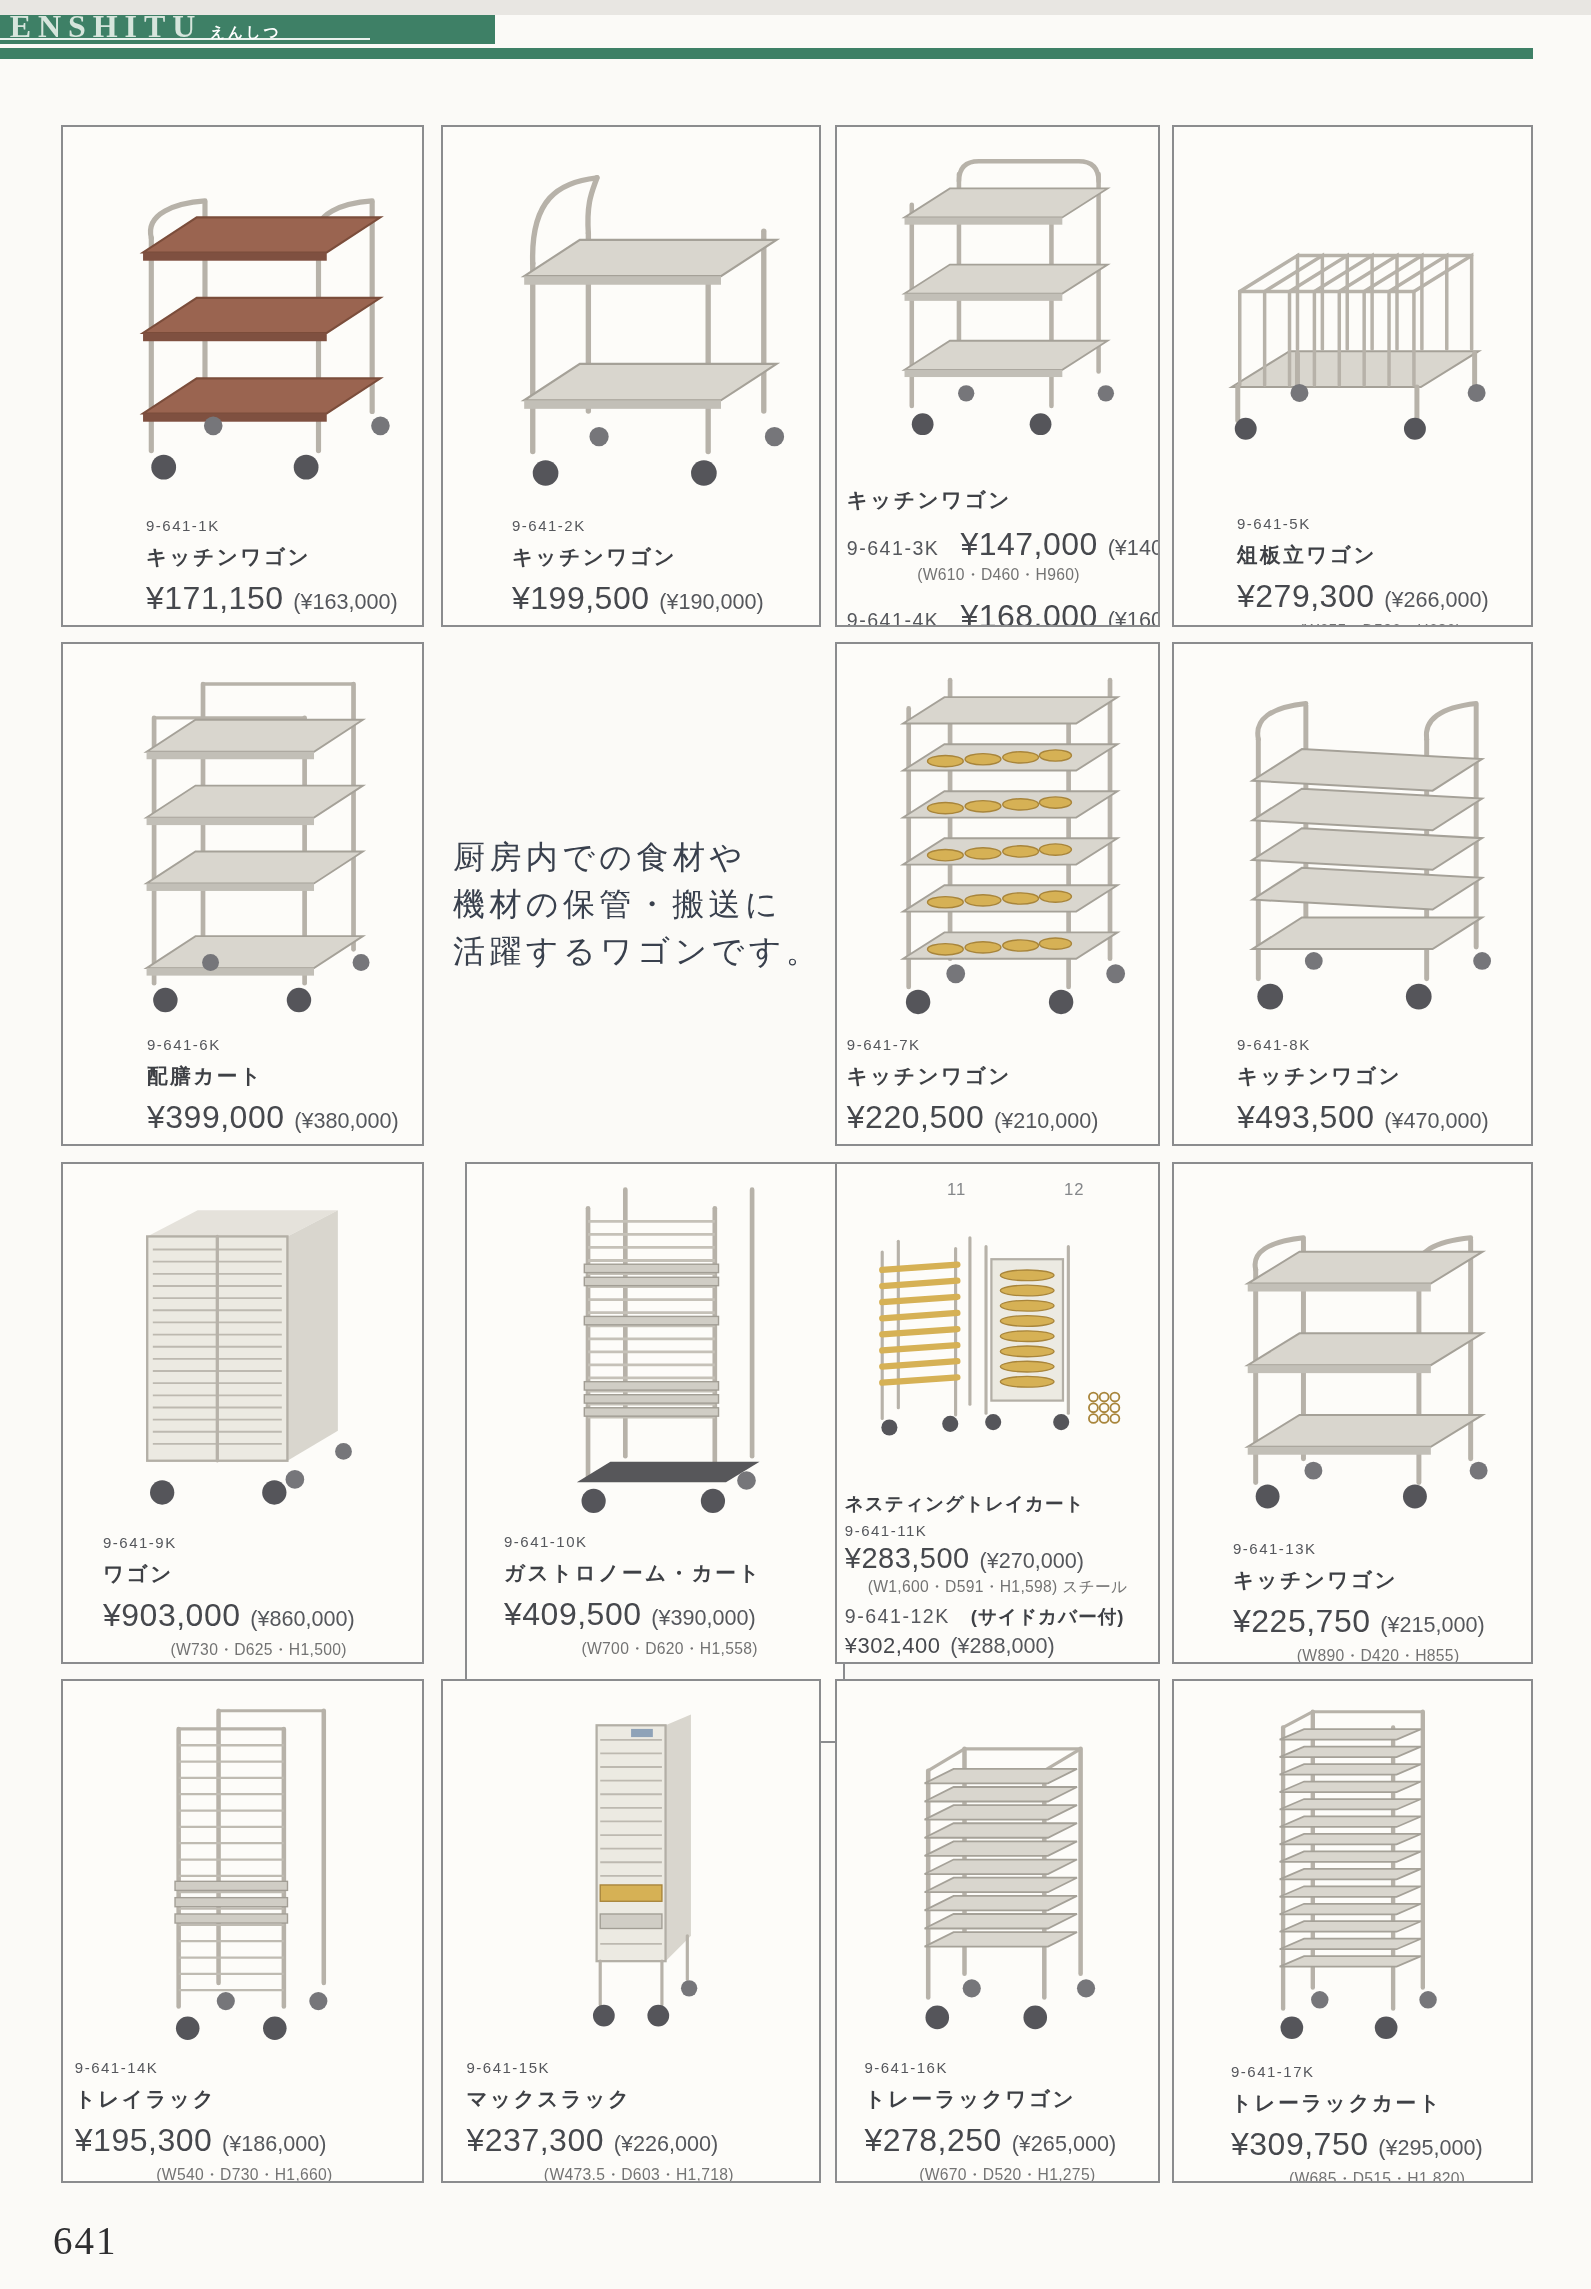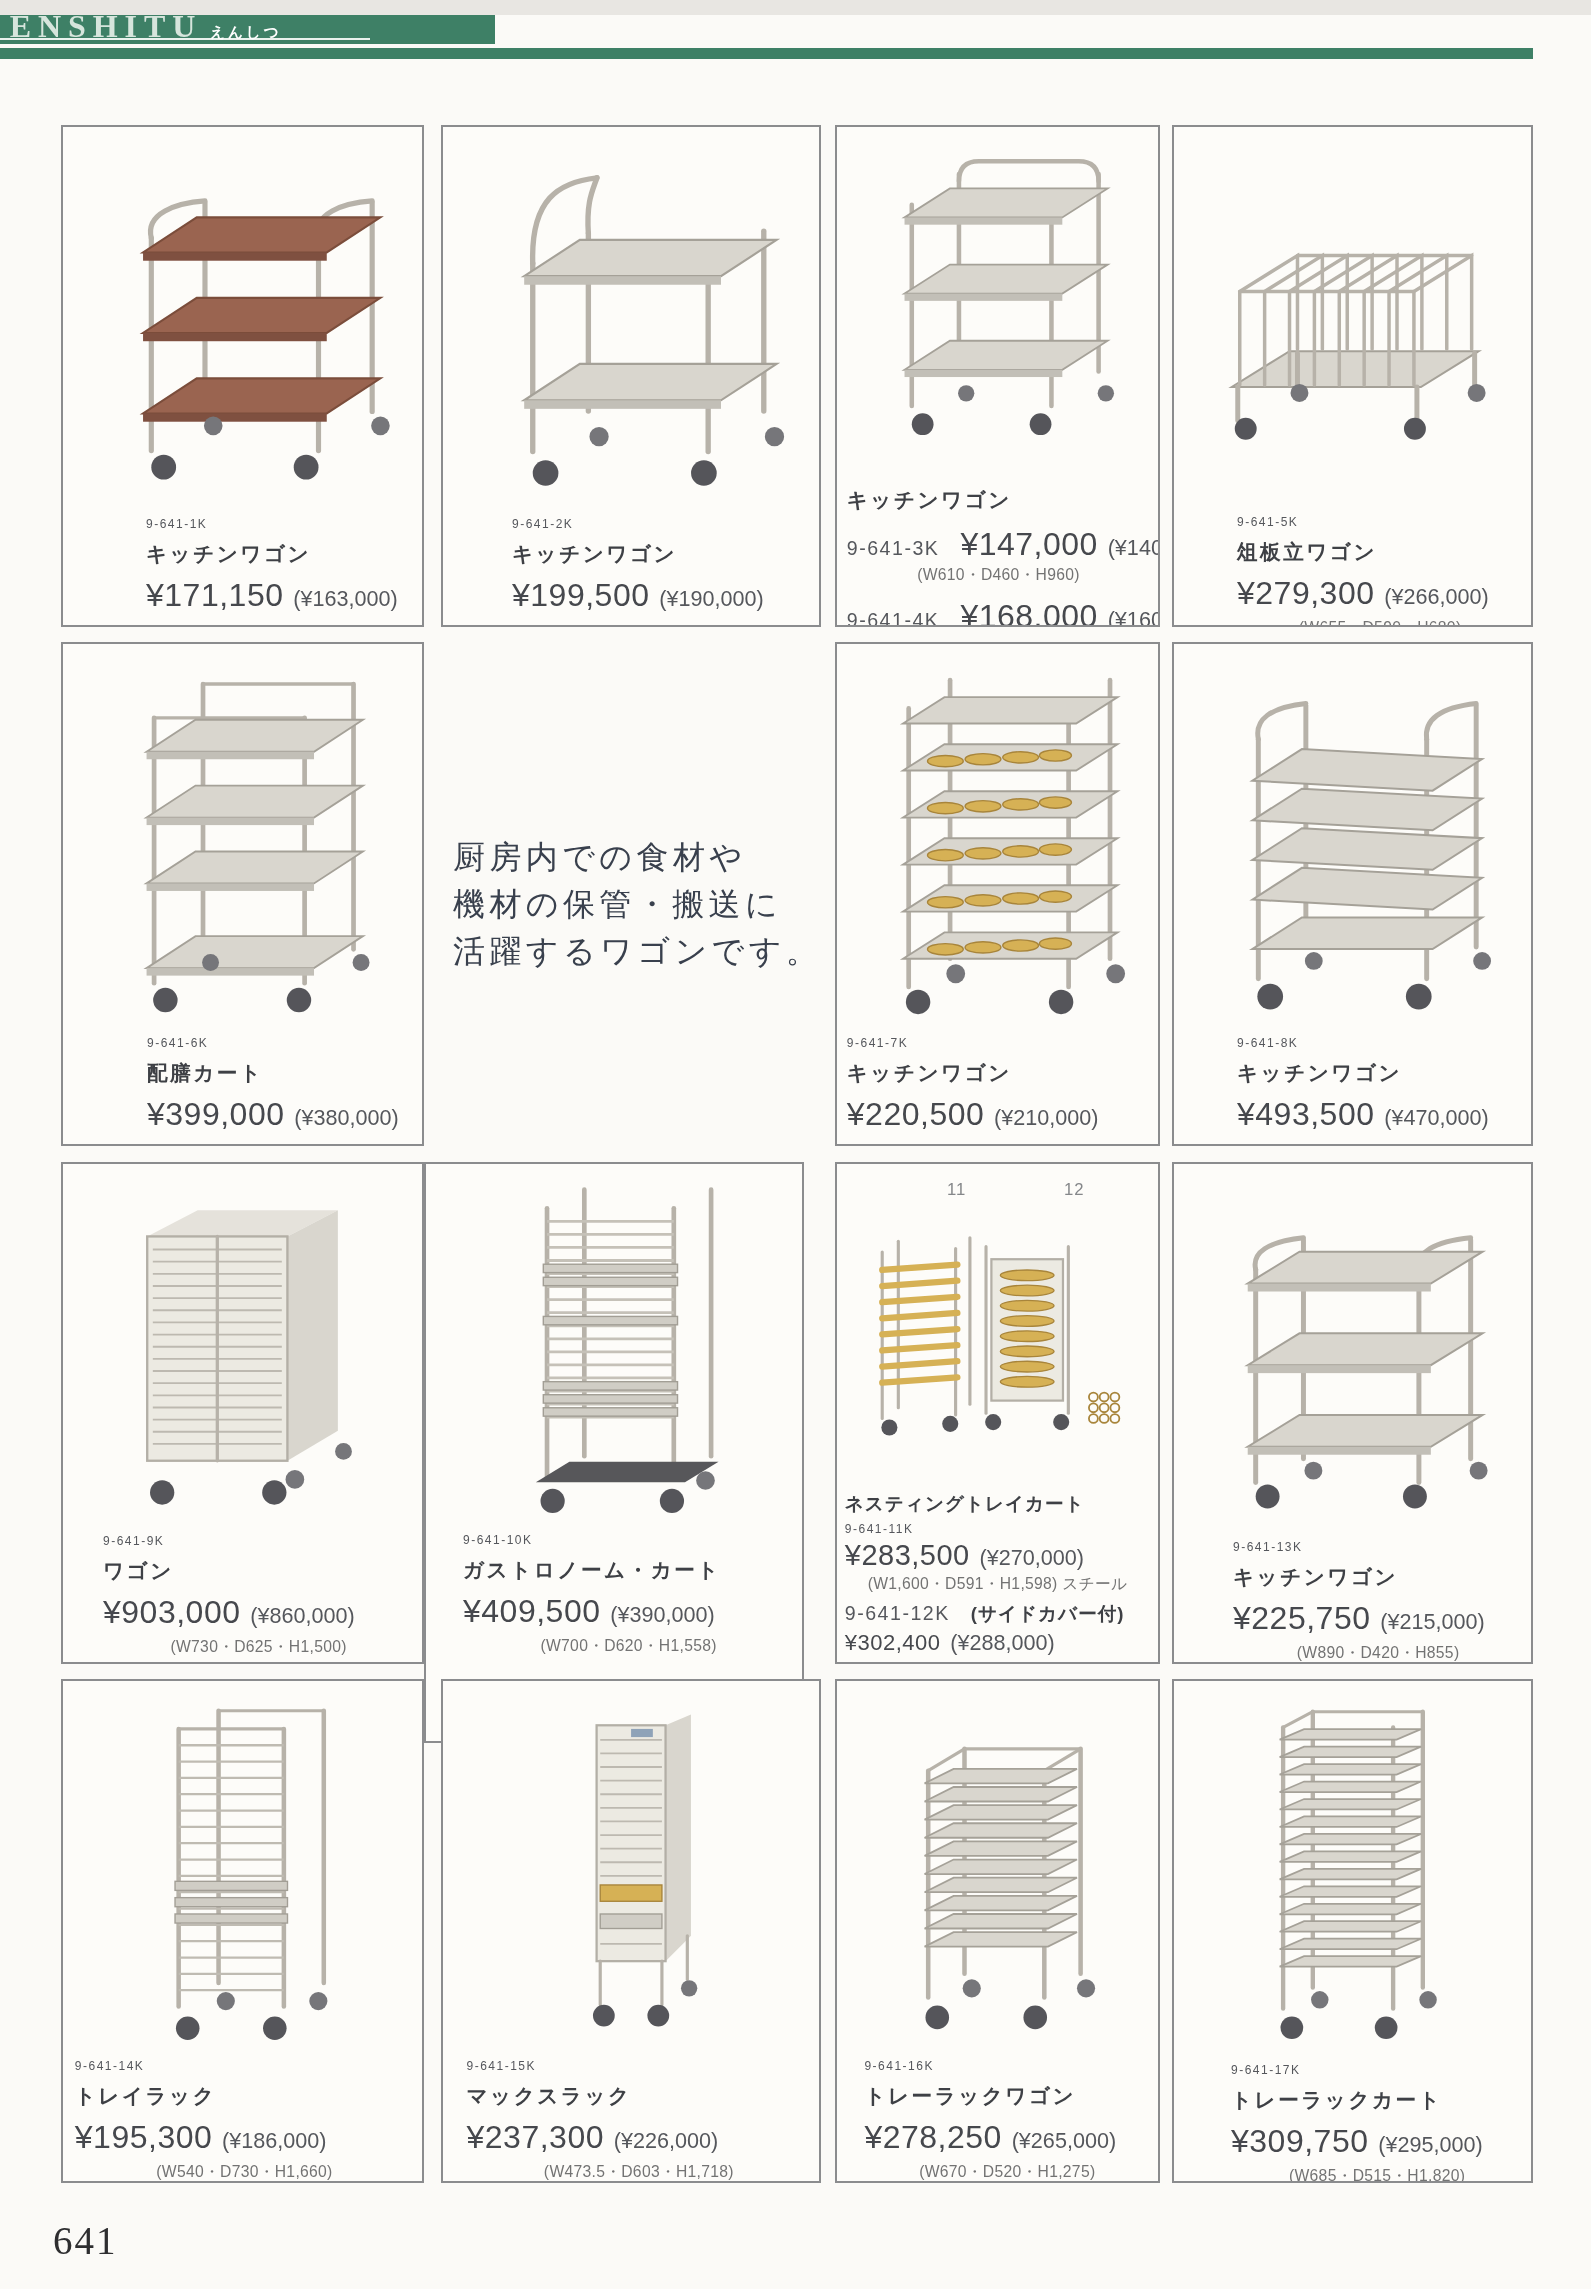--- a/index.html
+++ b/index.html
@@ -12,21 +12,21 @@
              font-size:32px;letter-spacing:6.9px;color:#d6e5dc;font-weight:bold;}
   .hdr-rule{position:absolute;left:0px;top:22.5px;width:370px;height:2px;background:#e9f2ed;}
   .hdr-kana{position:absolute;left:210px;top:7.8px;font-size:14.7px;color:#ffffff;letter-spacing:2.9px;font-weight:bold;}
   .hdr-bar{position:absolute;left:0;top:33px;width:1533px;height:10.8px;background:#3e8066;}
 
   
   .cell{position:absolute;border:2px solid #8b8c8e;box-sizing:border-box;background:#fdfcf9;overflow:hidden;}
   .photo{position:relative;display:flex;align-items:center;justify-content:center;overflow:hidden;}
   .photo svg{max-width:92%;max-height:96%;}
   .info{padding-right:7.8px;}
-  .code{font-size:12px;letter-spacing:1.5px;color:#55575c;margin-bottom:8.8px;}
+  .code{font-size:15px;letter-spacing:1.5px;color:#55575c;margin-bottom:8.8px;}
   .pname{font-size:20.6px;font-weight:bold;letter-spacing:2.5px;color:#3e4045;margin-bottom:8.8px;}
   .price-line{margin-bottom:6.9px;white-space:nowrap;}
   .price{font-size:32px;color:#46484d;letter-spacing:0.5px;}
   .tax{font-size:21.6px;color:#55575c;margin-left:9.8px;}
   .size{font-size:15.7px;color:#737373;letter-spacing:0.3px;margin-bottom:2.9px;text-align:center;}
   .vrow{display:flex;align-items:baseline;gap:21px;white-space:nowrap;margin-bottom:2px;}
   .vcode{font-size:19.6px;letter-spacing:1.5px;color:#55575c;}
   .vsuffix{font-size:18.6px;font-weight:bold;color:#3e4045;letter-spacing:1px;}
   .mb12{margin-bottom:11.8px;}
   .photo-label{position:absolute;font-size:16.7px;color:#85878a;letter-spacing:1px;}
@@ -343,21 +343,21 @@
     </div>
     <div class="info" style="padding-left:40px">
       <div class="code">9-641-9K</div>
       <div class="pname">ワゴン</div>
       <div class="price-line"><span class="price">¥903,000</span><span class="tax">(¥860,000)</span></div>
       <div class="size">(W730・D625・H1,500)</div>
 
     </div>
   </div>
 
-  <div class="cell" style="left:424px;top:1147px;width:380px;height:581px">
+  <div class="cell" style="left:465px;top:1147px;width:380px;height:581px">
     <div class="photo" style="height:369px">
       <svg viewBox="0 0 320 380">
         <line class="p" x1="128" y1="20" x2="128" y2="306"></line>
         <line class="p" x1="264" y1="20" x2="264" y2="306"></line>
         <line class="p" x1="88" y1="40" x2="88" y2="330"></line>
         <line class="p" x1="224" y1="40" x2="224" y2="330"></line>
         <g class="rail">
           <line x1="88" y1="54" x2="224" y2="54"></line>
             <line x1="88" y1="68" x2="224" y2="68"></line>
             <line x1="88" y1="82" x2="224" y2="82"></line>

